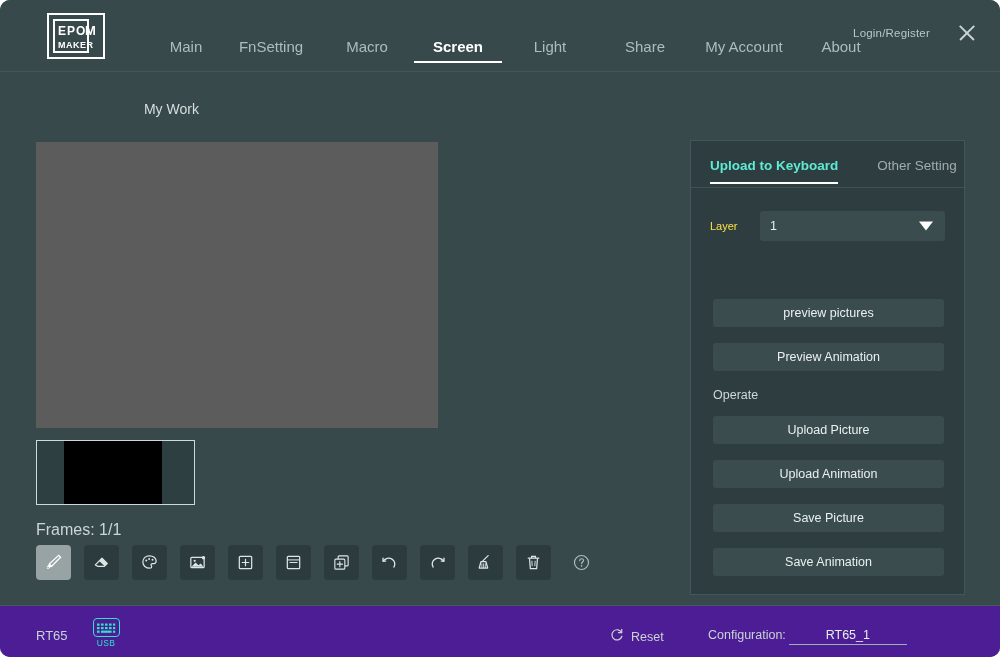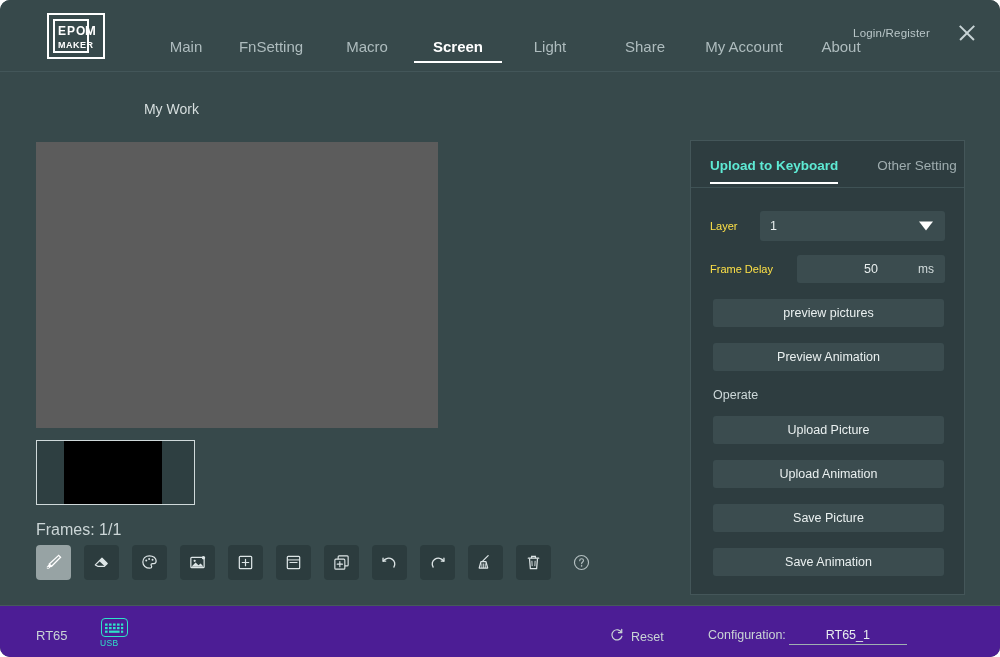--- a/index.html
+++ b/index.html
@@ -214,21 +214,21 @@
     width: 1000px; height: 52px;
     background: #4c1d95;
     border-top: 1px solid #46595c;
   }
   .device-name {
     position: absolute; left: 36px; top: 22px;
     font-size: 13px; color: #c9d4d5;
   }
   .usb-block {
     position: absolute; left: 92px; top: 12px;
-    width: 28px; text-align: left; cursor: pointer; margin-left: 8px;
+    width: 28px; text-align: center; cursor: pointer;
   }
   .usb-icon {
     width: 27px; height: 19px;
     border: 1.6px solid #2ee3c8;
     border-radius: 4px;
     position: relative;
     margin: 0 auto;
   }
   .usb-label {
     font-size: 8.5px; color: #2ee3c8; margin-top: 1px;
@@ -406,27 +406,20 @@
     </div>
 
     <div class="row" style="left:19px; top:70px;">
       <div class="row-label" style="width:50px">Layer</div>
       <div class="select-box">
         <span class="select-value">1</span>
         <span class="caret"></span>
       </div>
     </div>
 
-    <div class="row" style="left:19px; top:114px;">
-      <div class="row-label" style="width:87px">Frame Delay</div>
-      <div class="delay-box">
-        <input class="delay-value" type="text" value="50" style="">
-        <span class="delay-unit">ms</span>
-      </div>
-    </div>
 
     <div class="pbtn" style="top:202px;">Preview Animation</div>
 
     <div class="pbtn" style="top:158px;">preview pictures</div>
 
     <div class="section-label" style="top:247px;">Operate</div>
 
     <div class="pbtn" style="top:275px;">Upload Picture</div>
 
     <div class="pbtn" style="top:319px;">Upload Animation</div>

